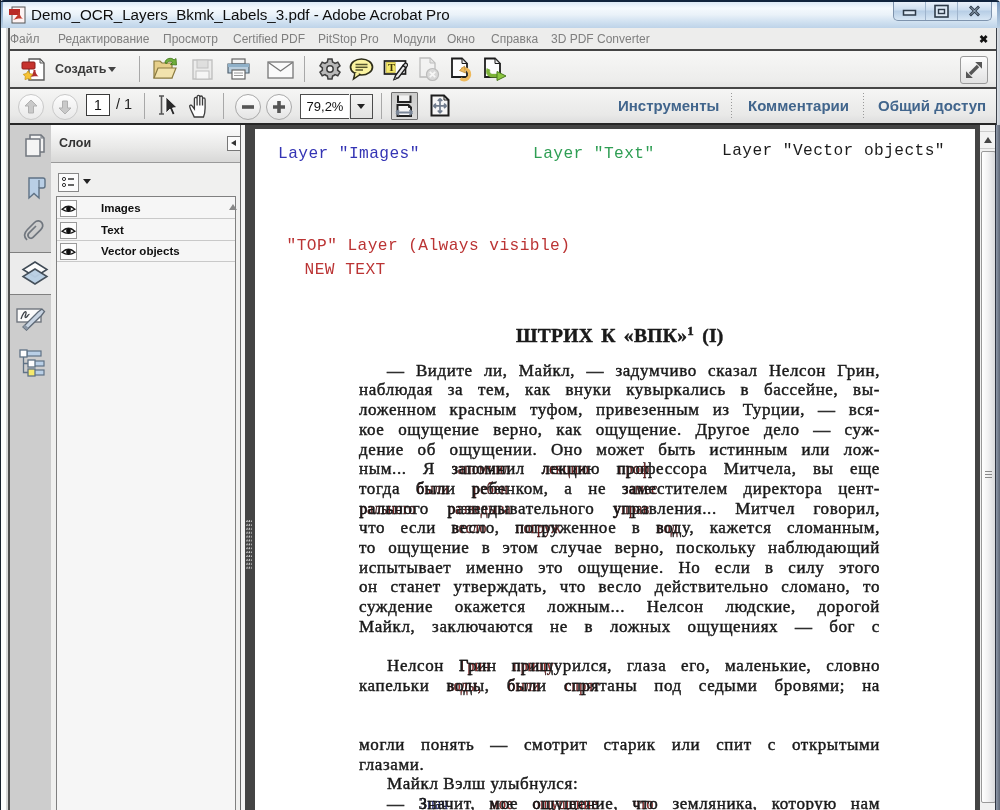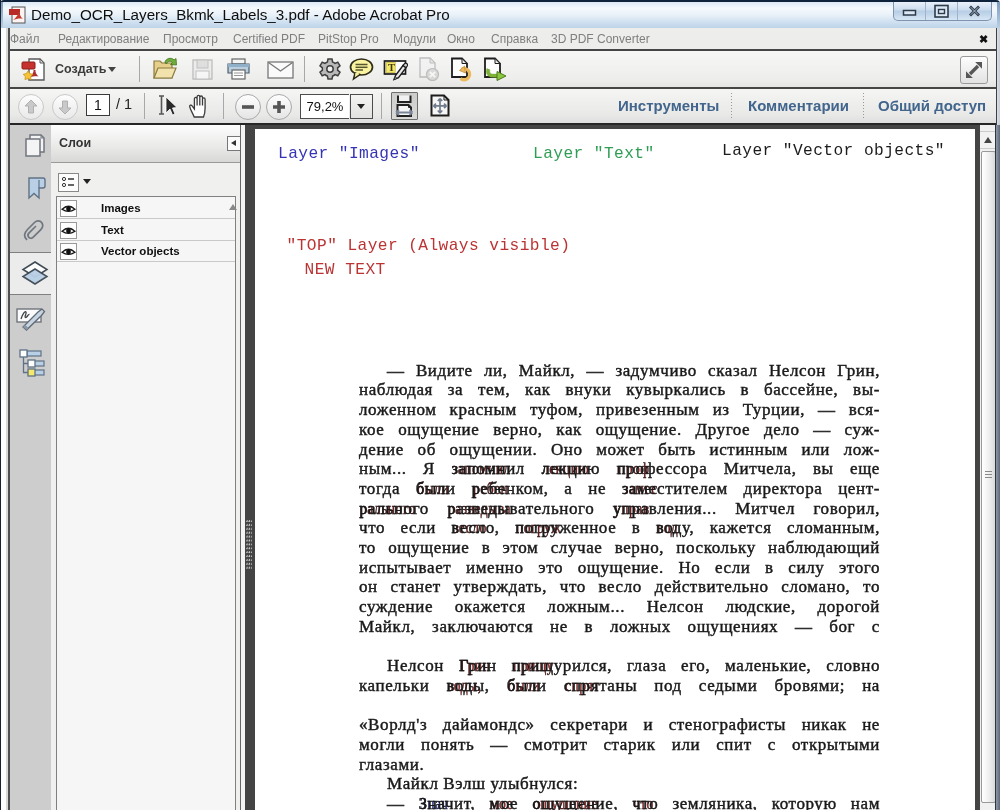--- a/index.html
+++ b/index.html
@@ -327,37 +327,37 @@
   </div>
   <div id="splitter"></div>
   <div id="canvas">
     <div style="position:absolute;left:1px;top:395px;width:6px;height:50px;background-image:radial-gradient(circle at 1.1px 1.1px,#c9c9c9 0.75px,transparent 0.95px);background-size:2.4px 3.9px;"></div>
     <div id="page">
       <div class="mono" style="left:23px;top:17px;color:#3434b4;">Layer "Images"</div>
       <div class="mono" style="left:278px;top:17px;color:#2f9e54;">Layer "Text"</div>
       <div class="mono" style="left:467px;top:14px;color:#1c1c1c;">Layer "Vector objects"</div>
       <div class="mono" style="left:31.6px;top:109px;color:#bb3434;">"TOP" Layer (Always visible)</div>
       <div class="mono" style="left:49.6px;top:133px;color:#bb3434;">NEW TEXT</div>
+      <div class="ser" style="left:261px;top:191.4px;font-size:19.5px;line-height:22px;font-weight:bold;word-spacing:3px;letter-spacing:0.3px;">ШТРИХ К «ВПК»<span style="font-size:13px;vertical-align:7px;">1</span> (I)</div>
       <div class="ser bl j" style="top:231.7px;text-indent:28px;">— Видите ли, Майкл, — задумчиво сказал Нелсон Грин,</div>
       <div class="ser bl j" style="top:251.4px;">наблюдая за тем, как внуки кувыркались в бассейне, вы-</div>
       <div class="ser bl j" style="top:271.1px;">ложенном красным туфом, привезенным из Турции, — вся-</div>
       <div class="ser bl j" style="top:290.8px;">кое ощущение верно, как ощущение. Другое дело — суж-</div>
       <div class="ser bl j" style="top:310.5px;">дение об ощущении. Оно может быть истинным или лож-</div>
       <div class="ser bl j" style="top:330.1px;">ным... Я <span class="d">запомнил<i>запомнил</i></span> <span class="d">лекцию<i>лекцию</i></span> <span class="d">профессора<i>проф</i></span> Митчела, вы еще</div>
       <div class="ser bl j" style="top:349.8px;">тогда <span class="d">были<i>были</i></span> <span class="d">ребенком,<i>ребен</i></span> а не <span class="d">заместителем<i>замес</i></span> директора цент-</div>
       <div class="ser bl j" style="top:369.5px;"><span class="d">рального<i>рального</i></span> <span class="d">разведывательного<i>разведыва</i></span> <span class="d">управления...<i>управ</i></span> Митчел говорил,</div>
       <div class="ser bl j" style="top:389.2px;">что если <span class="d">весло,<i>весло</i></span> <span class="d">погруженное<i>погруж</i></span> в <span class="d">воду,<i>вод</i></span> кажется сломанным,</div>
       <div class="ser bl j" style="top:408.9px;">то ощущение в этом случае верно, поскольку наблюдающий</div>
       <div class="ser bl j" style="top:428.6px;">испытывает именно это ощущение. Но если в силу этого</div>
       <div class="ser bl j" style="top:448.3px;">он станет утверждать, что весло действительно сломано, то</div>
       <div class="ser bl j" style="top:468.0px;">суждение окажется ложным... Нелсон людские, дорогой</div>
       <div class="ser bl j" style="top:487.7px;">Майкл, заключаются не в ложных ощущениях — бог с</div>
       <div class="ser bl j" style="top:527.0px;text-indent:28px;">Нелсон <span class="d r2">Грин<i>Грин</i></span> <span class="d r2">прищурился,<i>прищу</i></span> глаза его, маленькие, словно</div>
       <div class="ser bl j" style="top:546.7px;">капельки <span class="d r2">воды,<i>воды,</i></span> <span class="d r2">были<i>были</i></span> <span class="d r2">спрятаны<i>спрят</i></span> под седыми бровями; на</div>
-      <div class="ser bl j" style="top:586.1px;">«Ворлд'з дайамондс» секретари и стенографисты никак не</div>
       <div class="ser bl j" style="top:605.8px;">могли понять — смотрит старик или спит с открытыми</div>
       <div class="ser bl" style="top:625.5px;">глазами.</div>
       <div class="ser bl" style="top:645.2px;text-indent:28px;">Майкл Вэлш улыбнулся:</div>
       <div class="ser bl j" style="top:664.9px;text-indent:28px;">— <span class="d bb">Значит,<i>Знач</i></span> <span class="d r2">мое<i>мое</i></span> <span class="d r2">ощущение,<i>ощущение</i></span> <span class="d r2">что<i>что</i></span> земляника, которую нам</div>
     </div>
   </div>
   <div id="sbar">
       <div id="sbtn"></div>
       <div id="sthumb">
         <div id="sgrip"></div>

